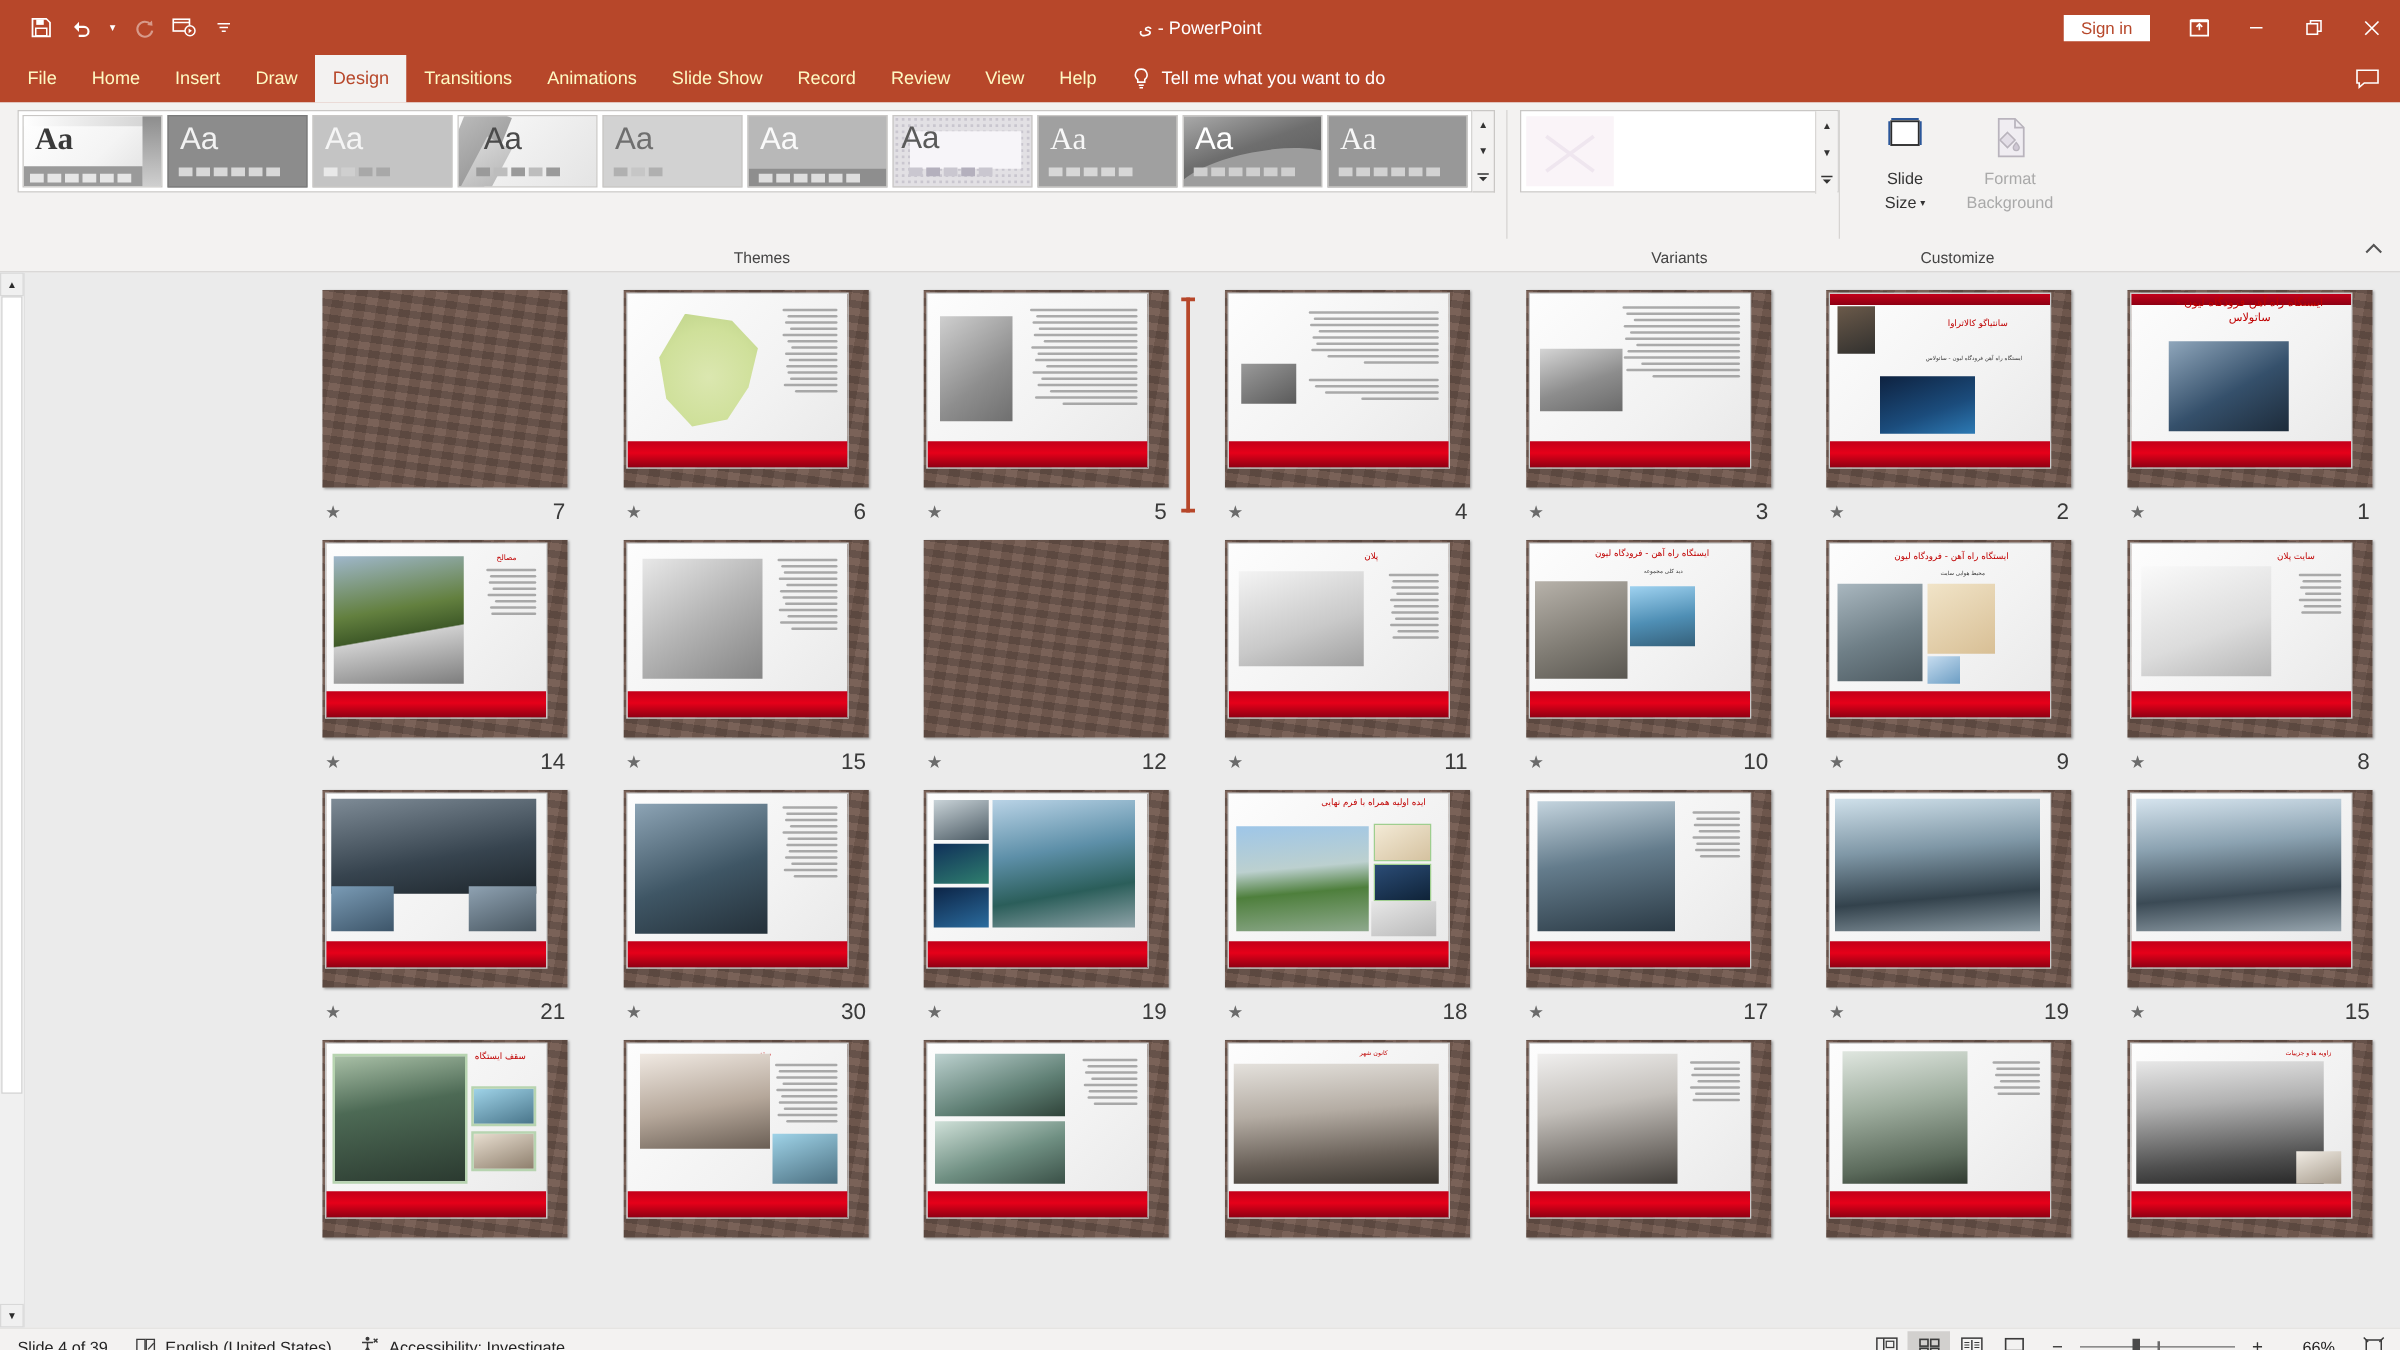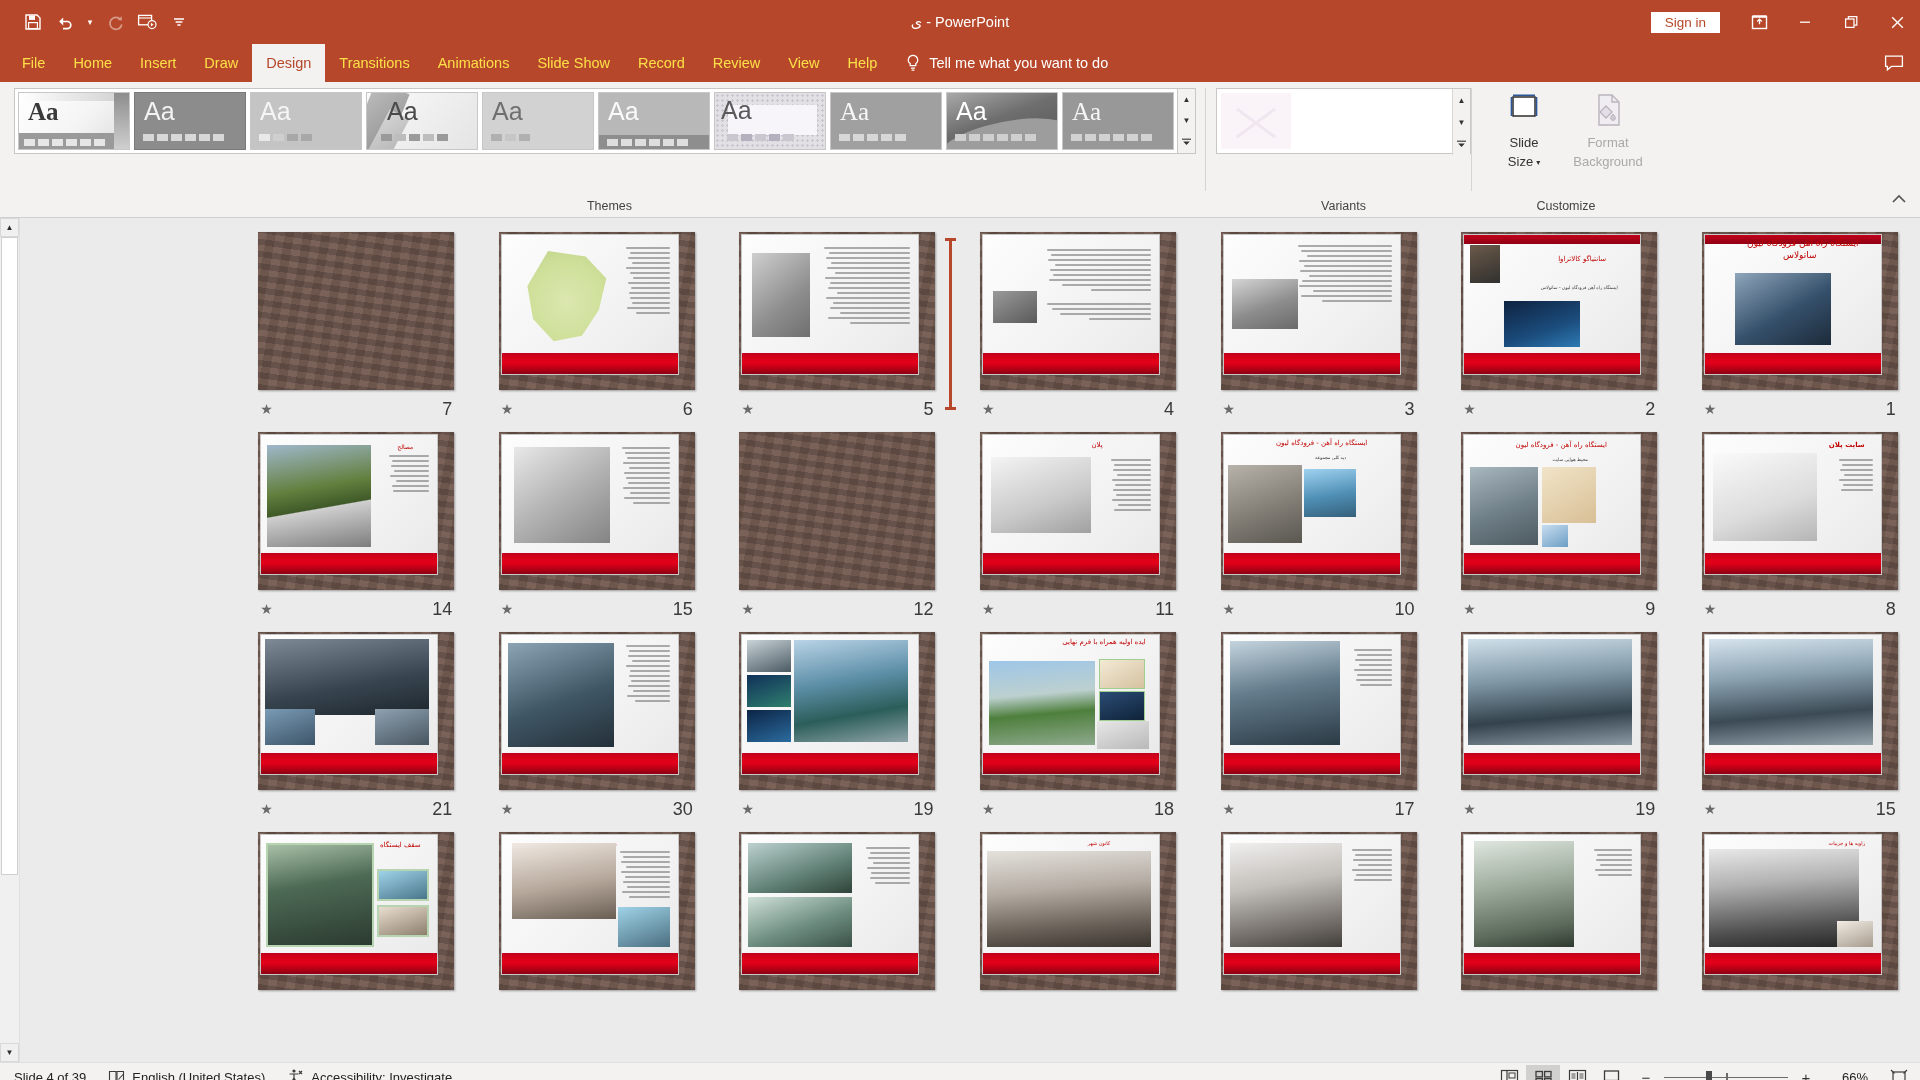--- a/index.html
+++ b/index.html
@@ -39,21 +39,21 @@
     width: 46px; height: 44px; display: flex; align-items: center; justify-content: center;
     color: #fff;
   }
 
   
   #menubar {
     height: 38px; background: #b7472a; display: flex; align-items: stretch;
     padding-left: 8px;
   }
   .menu-item {
-    display: flex; align-items: center; padding: 0 14px; color: #fde047;
+    display: flex; align-items: center; padding: 0 14px; color: #fef9c3;
     font-size: 14.5px; cursor: pointer; position: relative; top:0;
   }
   .menu-item.active { background: #f3f2f1; color: #b7472a; }
   #tellme { display: flex; align-items: center; gap: 8px; padding: 0 14px; color:#fff; font-size:14.5px; cursor:pointer;}
   #tellme svg { display:block; }
   #feedback-icon { margin-left: auto; display:flex; align-items:center; padding:0 16px; color:#fff;}
 
   
   #ribbon {
     height: 136px; background: #f3f2f1; border-bottom: 1px solid #d2d0ce;
@@ -802,21 +802,21 @@
         <div class="slide-meta">
           <span class="star-icon">★</span>
           <span class="slide-num">9</span>
         </div>
       </div>
 
       <div class="slide-cell">
         <div class="slide-thumb">
           <div class="bgwall"></div>
           <div class="slide-inner">
-            <div class="slide-title" style="right:12px;top:6px;width:44px;font-weight:bold;">سایت پلان</div>
+            <div class="slide-title" style="right:22px;top:6px;width:44px;">سایت پلان</div>
             <div class="faketext" style="right:8px;top:24px;width:34px;">
               <i style="width:100%"></i>
                 <i style="width:90%"></i>
                 <i style="width:96%"></i>
                 <i style="width:84%"></i>
                 <i style="width:98%"></i>
                 <i style="width:88%"></i>
                 <i style="width:92%"></i>
             </div>
             <div class="ph" style="left:8px;top:18px;width:104px;height:88px;background:linear-gradient(160deg,#fafafa,#dcdcdc 60%,#b5b5b5);"></div>
@@ -889,21 +889,21 @@
         <div class="slide-meta">
           <span class="star-icon">★</span>
           <span class="slide-num">19</span>
         </div>
       </div>
 
       <div class="slide-cell">
         <div class="slide-thumb">
           <div class="bgwall"></div>
           <div class="slide-inner">
-            <div class="slide-title" style="right:8px;top:3px;width:94px;text-align:center;">ایده اولیه همراه با فرم نهایی</div>
+            <div class="slide-title" style="right:8px;top:3px;width:94px;text-align:left;">ایده اولیه همراه با فرم نهایی</div>
             <div class="ph" style="left:6px;top:26px;width:106px;height:84px;background:linear-gradient(175deg,#9ec6e8 0%,#bcd0cf 40%,#4e7f3c 62%,#8ea98d 100%);"></div>
             <div class="ph" style="left:116px;top:24px;width:46px;height:30px;background:linear-gradient(150deg,#f3ead6,#d5c2a0);border:1.5px solid #9fce8f;"></div>
             <div class="ph" style="left:116px;top:56px;width:46px;height:30px;background:linear-gradient(160deg,#2b4c76,#0f2338);border:1.5px solid #9fce8f;"></div>
             <div class="ph" style="left:114px;top:86px;width:52px;height:28px;background:linear-gradient(160deg,#e7e7e7,#b9b9b9);"></div>
             <div class="slide-redbar"></div>
           </div>
         </div>
         <div class="slide-meta">
           <span class="star-icon">★</span>
           <span class="slide-num">18</span>

